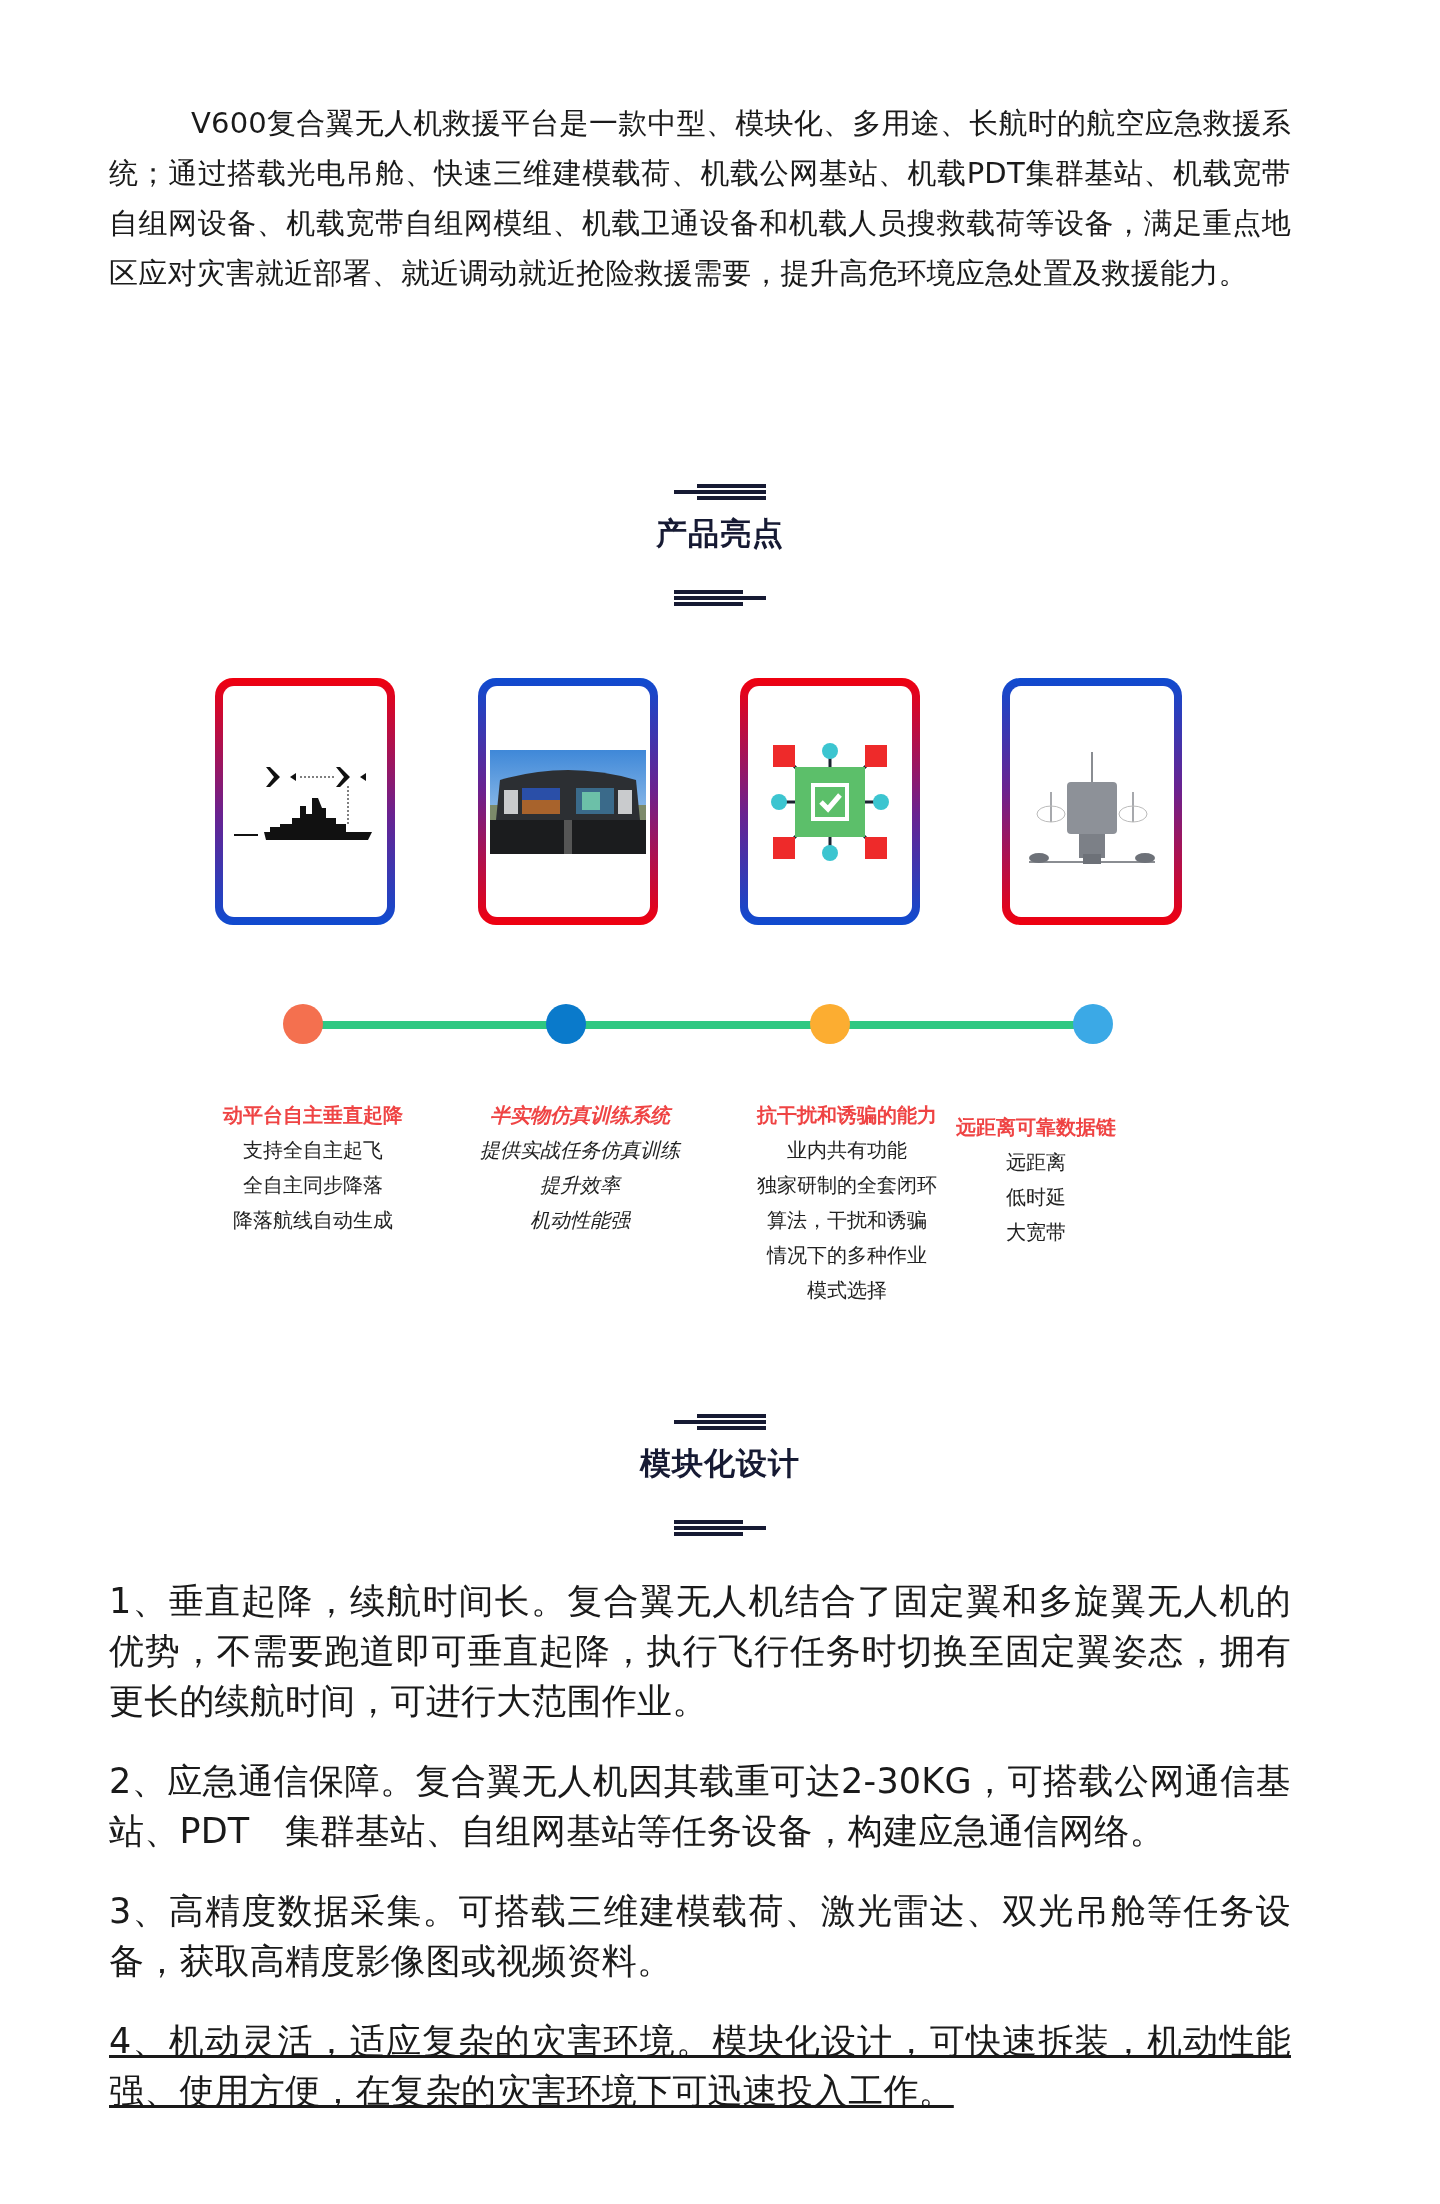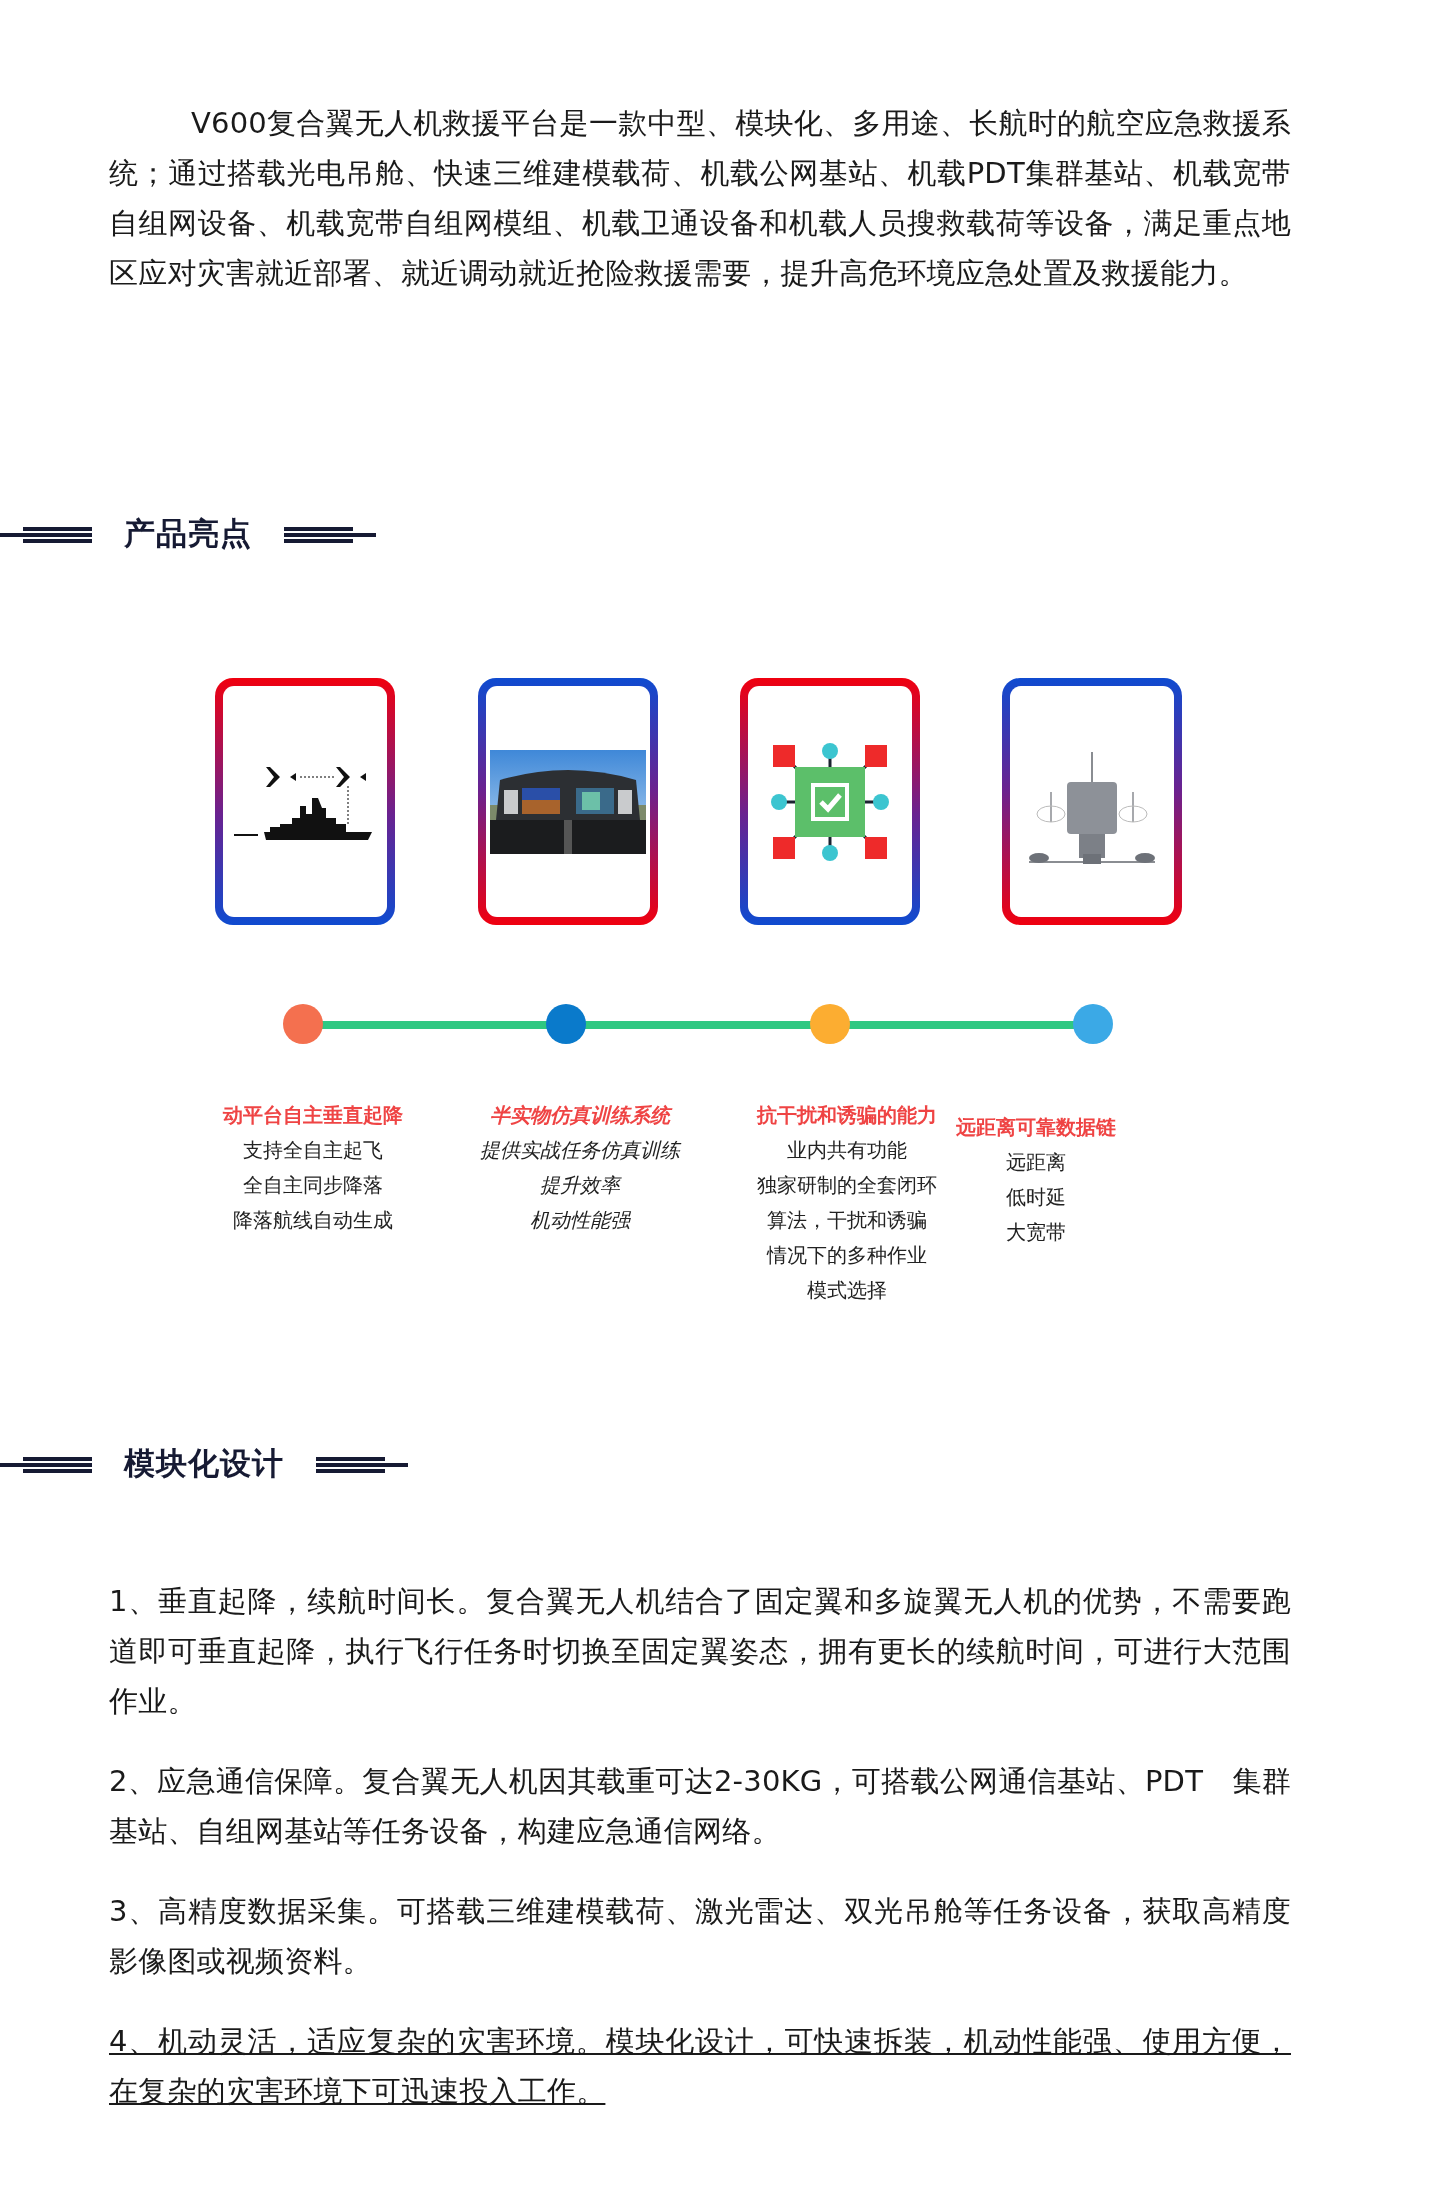--- a/index.html
+++ b/index.html
@@ -9,21 +9,21 @@
     color: #1a1a1a;
   }
   .para {
     position: absolute; left: 101px; width: 1182px;
     font-size: 29px; line-height: 50px; letter-spacing: 0.2px;
     text-align: justify; margin: 8px;
   }
   .intro { top: 90px; text-indent: 82px; }
   .heading {
     position: absolute; left: 0; width: 1440px; height: 50px;
-    display: flex; align-items: center; gap: 32px;
+    display: flex; align-items: center; justify-content: center; gap: 32px; flex-direction: column;
   }
   .heading .title {
     font-size: 31px; font-weight: bold; color: #161a33; letter-spacing: 1px;
   }
   .deco { position: relative; width: 92px; height: 20px; }
   .deco span { position: absolute; height: 4px; background: #161a33; }
   .deco.left .l1 { left: 23px; width: 69px; top: 3px; }
   .deco.left .l2 { left: 0; width: 92px; top: 9px; }
   .deco.left .l3 { left: 23px; width: 69px; top: 15px; }
   .deco.right .l1 { left: 0; width: 69px; top: 3px; }
@@ -49,21 +49,21 @@
     position: absolute; top: 1004px; width: 40px; height: 40px; border-radius: 50%;
     margin-left: -20px;
   }
 
   .feature {
     position: absolute; top: 1098px; width: 260px; margin-left: -130px;
     text-align: center; font-size: 20px; line-height: 35px; color: #222;
   }
   .feature .ft { font-weight: bold; color: #ef4444; }
 
-  .adv { font-size: 29px; line-height: 50px; }
+  .adv { font-size: 35px; line-height: 50px; }
 </style>
 </head>
 <body>
 
 <p class="para intro">V600复合翼无人机救援平台是一款中型、模块化、多用途、长航时的航空应急救援系统；通过搭载光电吊舱、快速三维建模载荷、机载公网基站、机载PDT集群基站、机载宽带自组网设备、机载宽带自组网模组、机载卫通设备和机载人员搜救载荷等设备，满足重点地区应对灾害就近部署、就近调动就近抢险救援需要，提升高危环境应急处置及救援能力。</p>
 
 <div class="heading" style="top:509px;">
   <div class="deco left">
       <span class="l1"></span>
       <span class="l2"></span>

